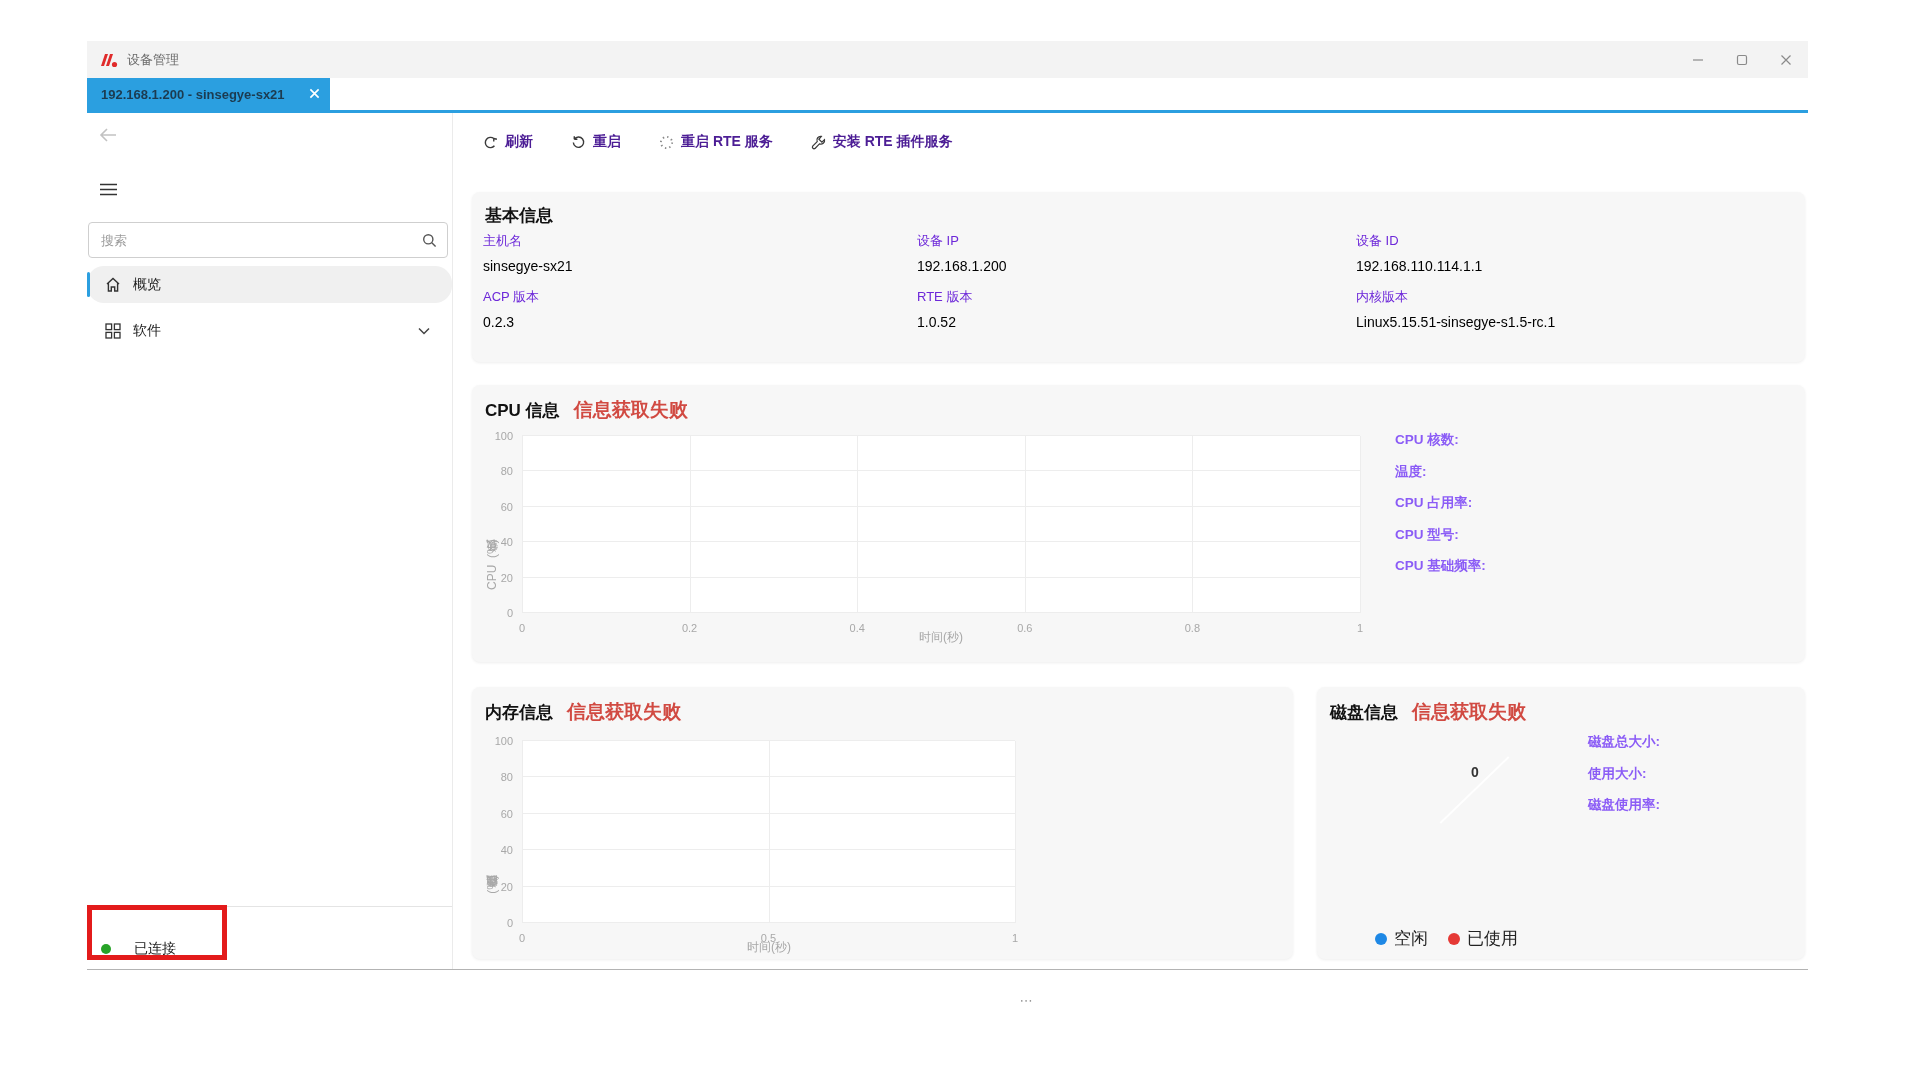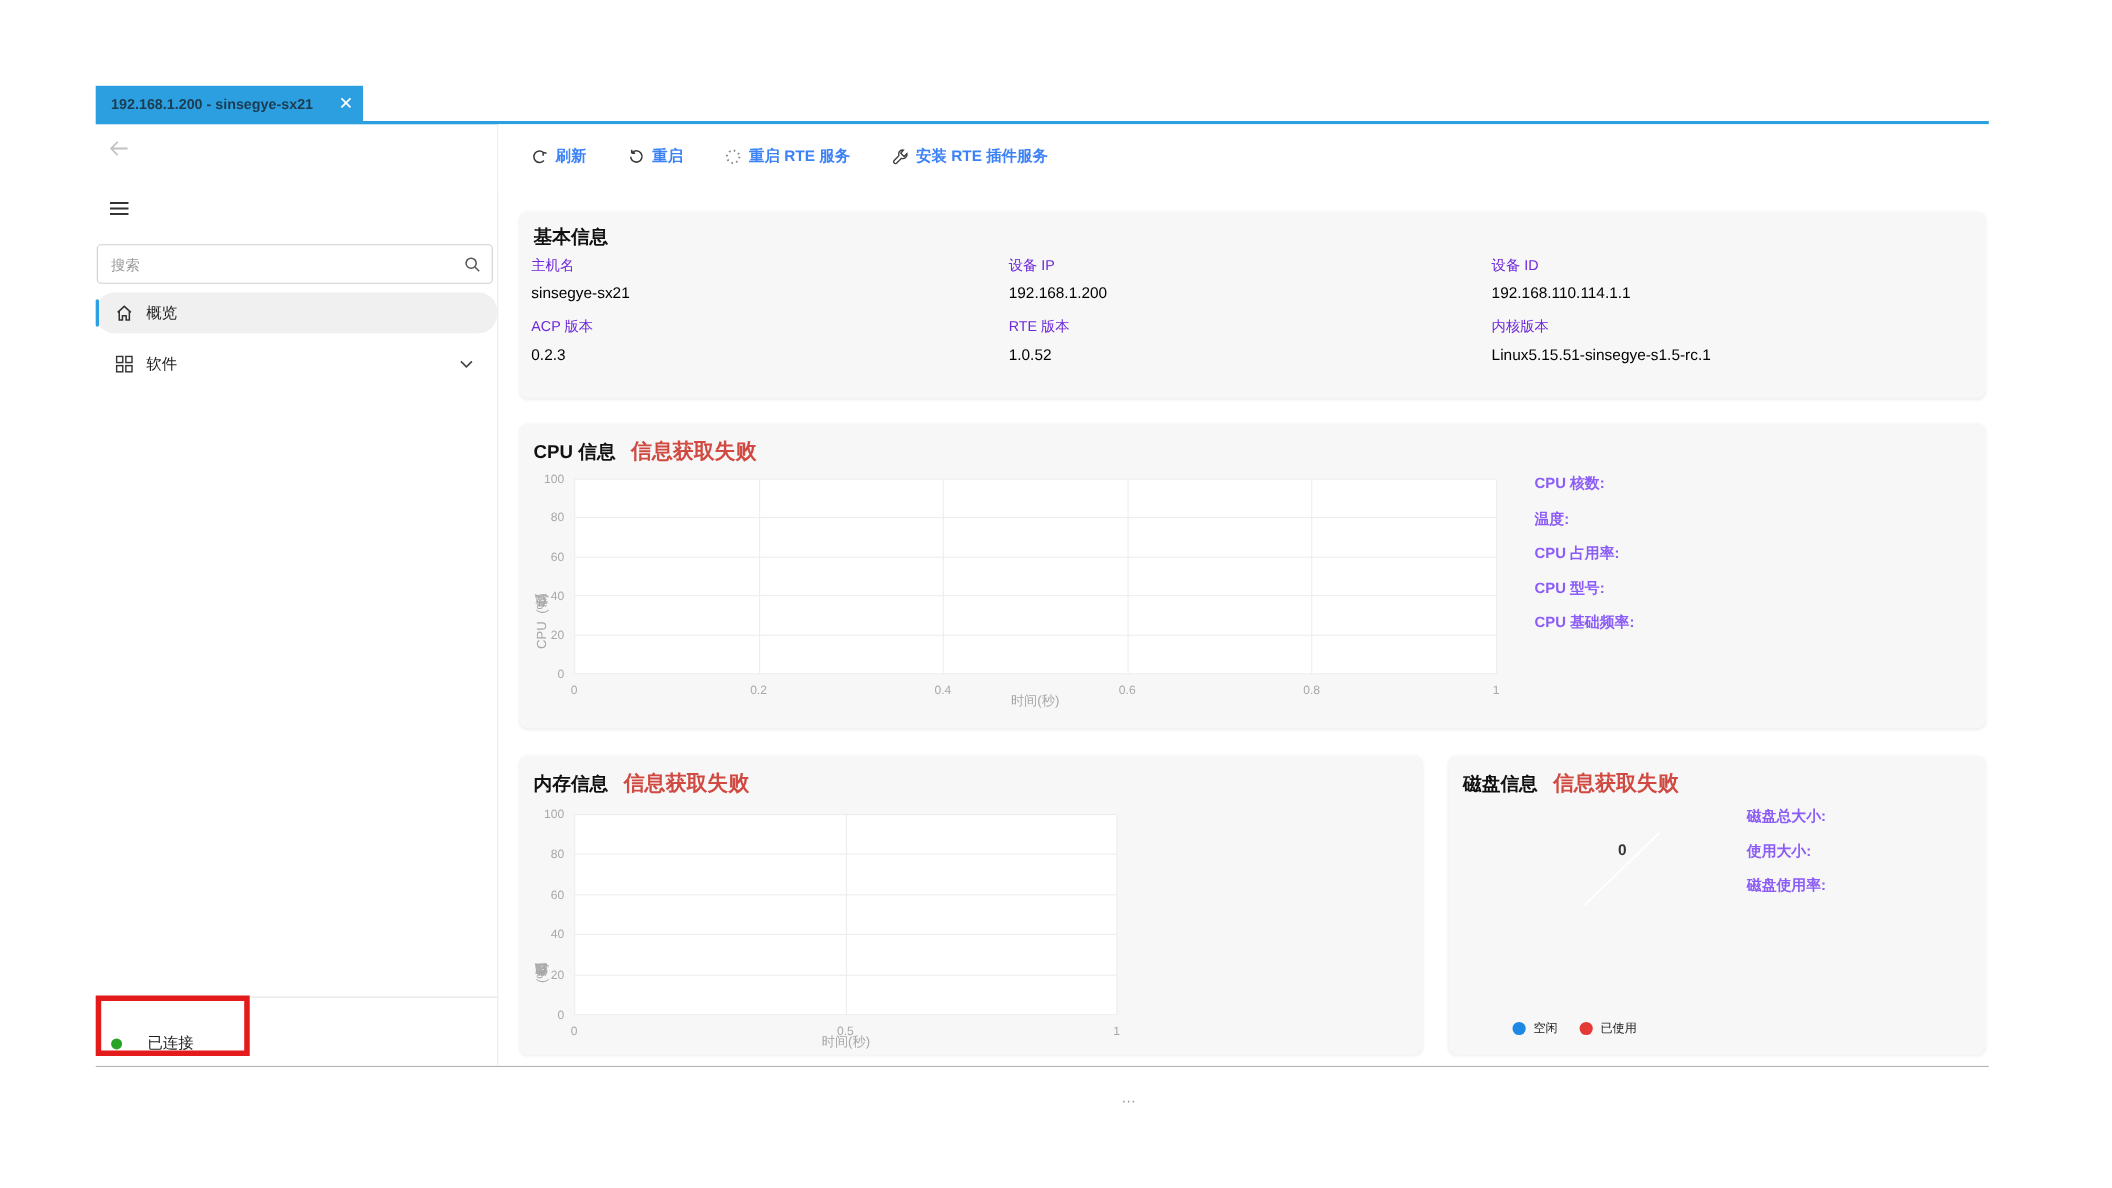--- a/index.html
+++ b/index.html
@@ -39,21 +39,21 @@
   .side-footer-divider{position:absolute;left:0;top:865px;width:365px;height:1px;background:#e4e4e4;}
   .conn-row{position:absolute;left:0;top:888px;width:200px;height:40px;display:flex;align-items:center;}
   .conn-dot{width:10px;height:10px;border-radius:50%;margin-left:14px;}
   .conn-label{margin-left:23px;font-size:14px;color:#1c1c1c;}
   .annotation-rect{position:absolute;left:0;top:864px;width:140px;height:55px;border:5px solid #e31b1b;
                    box-sizing:border-box;pointer-events:none;z-index:5;}
 
   
   .toolbar{position:absolute;left:366px;top:72px;width:1355px;height:58px;display:flex;align-items:center;
            padding-left:30px;box-sizing:border-box;gap:38px;background:#fff;}
-  .tool-btn{display:flex;align-items:center;gap:7px;font-size:14px;font-weight:bold;color:#3b82f6;cursor:pointer;}
+  .tool-btn{display:flex;align-items:center;gap:7px;font-size:14px;font-weight:bold;color:#4c1d95;cursor:pointer;}
   .tool-btn svg{color:#3a3a3a;}
 
   
   .card{position:absolute;background:#f7f7f7;border-radius:8px;box-shadow:0 1px 3px rgba(0,0,0,0.07);}
   .card-head{position:absolute;left:13px;top:12px;display:flex;align-items:baseline;gap:14px;white-space:nowrap;}
   .card-title{font-size:17px;font-weight:bold;color:#111;}
   .card-error{font-size:19px;font-weight:bold;color:#d14a42;}
 
   .basic-grid{position:absolute;left:11px;top:40px;width:1300px;display:grid;
               grid-template-columns:434px 439px auto;grid-row-gap:14px;}
@@ -67,32 +67,59 @@
   .y-tick{position:absolute;left:-9px;transform:translate(-100%,50%);font-size:11px;color:#a8a8a8;}
   .xlabel{position:absolute;transform:translateX(-50%);font-size:12px;color:#a8a8a8;white-space:nowrap;}
   .ylabel{position:absolute;font-size:12px;color:#a8a8a8;white-space:nowrap;
           writing-mode:vertical-rl;transform:rotate(180deg);}
   .stats{position:absolute;display:flex;flex-direction:column;}
   .stats .stat{font-size:13.5px;font-weight:bold;color:#8b5cf6;height:31.5px;}
 
   .pie-zero-line{position:absolute;width:95px;height:2px;background:#fff;transform:rotate(-44deg);}
   .pie-zero-label{position:absolute;font-size:14px;font-weight:bold;color:#333;}
   .legend{position:absolute;display:flex;align-items:center;gap:20px;}
-  .legend-item{display:flex;align-items:center;gap:7px;font-size:11px;color:#222;}
+  .legend-item{display:flex;align-items:center;gap:7px;font-size:17px;color:#222;}
   .legend-dot{width:12px;height:12px;border-radius:50%;}
 
   .bottom-dots{position:absolute;left:925px;top:952px;width:30px;text-align:center;
                font-size:13px;color:#9a9a9a;letter-spacing:2px;}
 </style>
 </head>
 <body>
 
 <div class="screen">
   <div class="window">
 
+    <div class="titlebar">
+      <div class="app-logo">
+        <svg width="22" height="16" viewBox="0 0 22 16">
+          <polygon points="4,14 8,2 11,2 7,14" fill="#e02b2b"></polygon>
+          <polygon points="9,14 13,2 16,2 12,14" fill="#e02b2b"></polygon>
+          <circle cx="17.5" cy="12.5" r="2.6" fill="#e02b2b"></circle>
+        </svg>
+      </div>
+      <span class="app-title">设备管理</span>
+      <div class="win-controls">
+        <div class="win-btn">
+          <svg width="12" height="12" viewBox="0 0 12 12">
+              <line x1="1" y1="6" x2="11" y2="6" stroke="#8a8a8a" stroke-width="1.2"></line>
+            </svg>
+        </div>
+        <div class="win-btn">
+          <svg width="12" height="12" viewBox="0 0 12 12">
+              <rect x="1.5" y="1.5" width="9" height="9" rx="1.5" fill="none" stroke="#8a8a8a" stroke-width="1.2"></rect>
+            </svg>
+        </div>
+        <div class="win-btn">
+          <svg width="12" height="12" viewBox="0 0 12 12">
+              <path d="M1.5 1.5 L10.5 10.5 M10.5 1.5 L1.5 10.5" stroke="#8a8a8a" stroke-width="1.2"></path>
+            </svg>
+        </div>
+      </div>
+    </div>
 
     <div class="tabbar">
       <div class="tab" style="background:#2b9fe0;">
         <span>192.168.1.200 - sinsegye-sx21</span>
         <span class="tab-close">
           <svg width="11" height="11" viewBox="0 0 12 12">
               <path d="M1.5 1.5 L10.5 10.5 M10.5 1.5 L1.5 10.5" stroke="#fff" stroke-width="1.8"></path>
             </svg>
         </span>
       </div>

